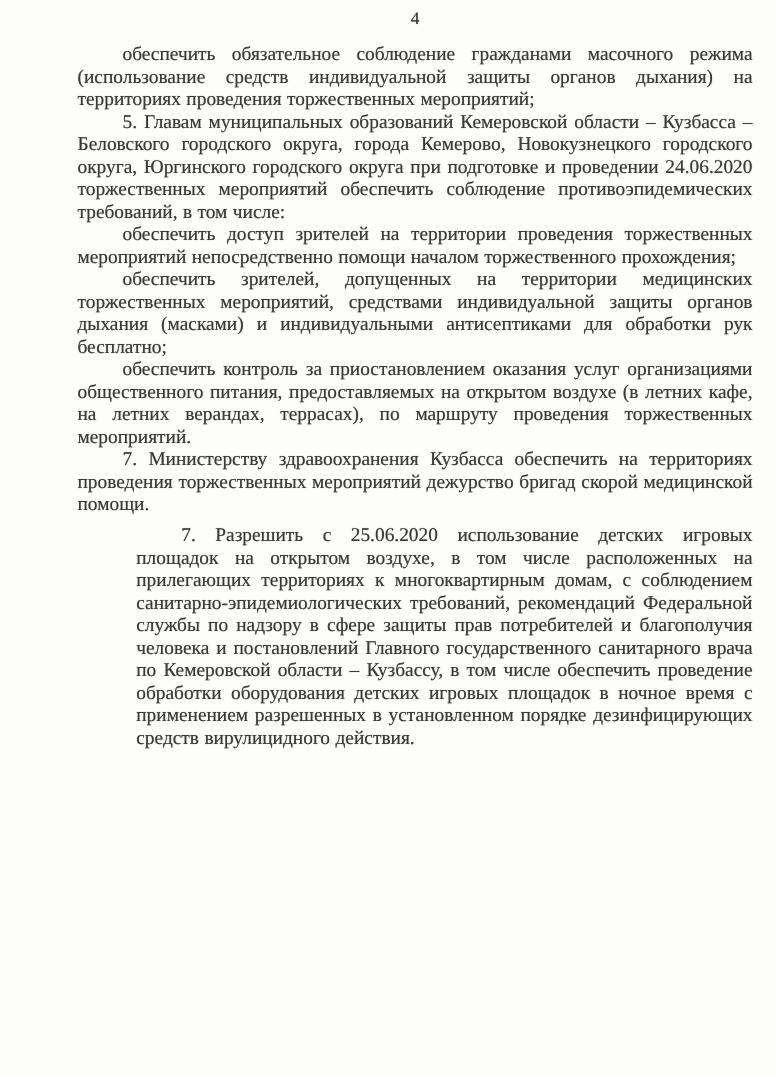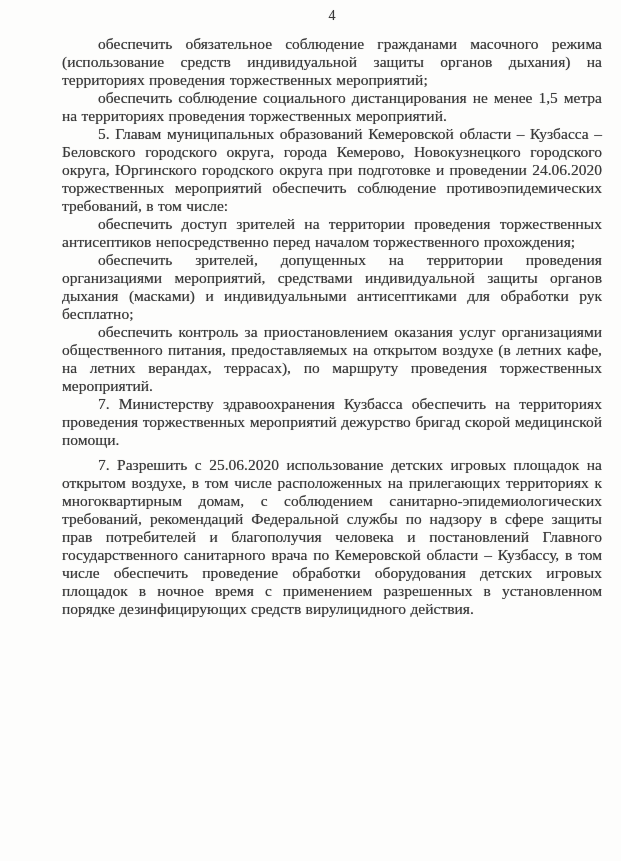--- a/index.html
+++ b/index.html
@@ -42,40 +42,40 @@
     font-size: 15.5px;
     line-height: 18px;
     text-align: justify;
     text-indent: 36px;
     text-shadow: 0 0 0.7px rgba(90,90,90,0.75);
     word-spacing: 0.5px;
     font-family: Liberation Serif, serif;
   }
   .para.extra-gap {
     margin-top: 7px;
+    margin-left: 47px;
   }
 </style>
 </head>
 <body>
 
 <div class="page" style="background: rgb(253, 253, 252); color: rgb(58, 58, 58);">
   <div class="page-number">4</div>
   <div class="content">
 
       <p class="para">обеспечить обязательное соблюдение гражданами масочного режима (использование средств индивидуальной защиты органов дыхания) на территориях проведения торжественных мероприятий;</p>
 
-      <p class="para">обеспечить соблюдение социального дистанцирования не менее 1,5 метра на территориях проведения торжественных мероприятий.</p>
 
       <p class="para">5. Главам муниципальных образований Кемеровской области – Кузбасса – Беловского городского округа, города Кемерово, Новокузнецкого городского округа, Юргинского городского округа при подготовке и проведении 24.06.2020 торжественных мероприятий обеспечить соблюдение противоэпидемических требований, в том числе:</p>
 
 
-      <p class="para">обеспечить доступ зрителей на территории проведения торжественных антисептиков непосредственно перед началом торжественного прохождения;</p>
+      <p class="para">обеспечить доступ зрителей на территории проведения торжественных мероприятий непосредственно помощи началом торжественного прохождения;</p>
 
 
-      <p class="para">обеспечить зрителей, допущенных на территории проведения организациями мероприятий, средствами индивидуальной защиты органов дыхания (масками) и индивидуальными антисептиками для обработки рук бесплатно;</p>
+      <p class="para">обеспечить зрителей, допущенных на территории медицинских торжественных мероприятий, средствами индивидуальной защиты органов дыхания (масками) и индивидуальными антисептиками для обработки рук бесплатно;</p>
 
 
       <p class="para">обеспечить контроль за приостановлением оказания услуг организациями общественного питания, предоставляемых на открытом воздухе (в летних кафе, на летних верандах, террасах), по маршруту проведения торжественных мероприятий.</p>
 
       <p class="para">7. Министерству здравоохранения Кузбасса обеспечить на территориях проведения торжественных мероприятий дежурство бригад скорой медицинской помощи.</p>
 
       <p class="para extra-gap">7. Разрешить с 25.06.2020 использование детских игровых площадок на открытом воздухе, в том числе расположенных на прилегающих территориях к многоквартирным домам, с соблюдением санитарно-эпидемиологических требований, рекомендаций Федеральной службы по надзору в сфере защиты прав потребителей и благополучия человека и постановлений Главного государственного санитарного врача по Кемеровской области – Кузбассу, в том числе обеспечить проведение обработки оборудования детских игровых площадок в ночное время с применением разрешенных в установленном порядке дезинфицирующих средств вирулицидного действия.</p>
     </div>
 </div>
 

